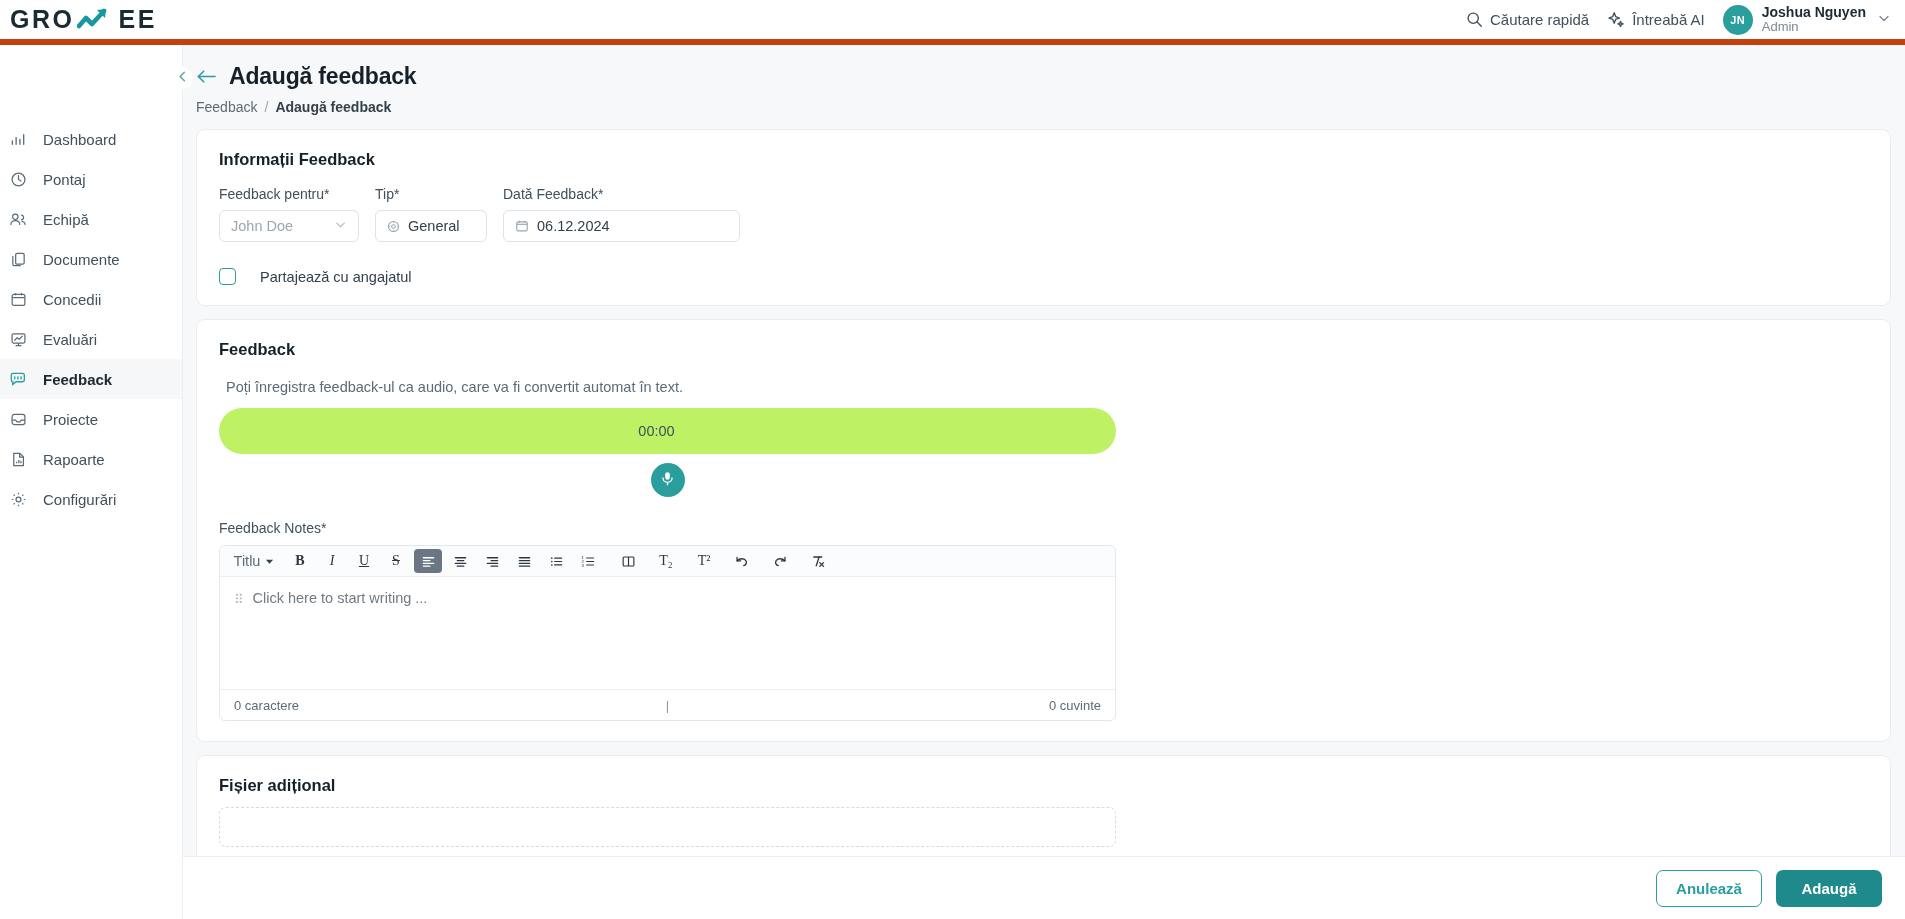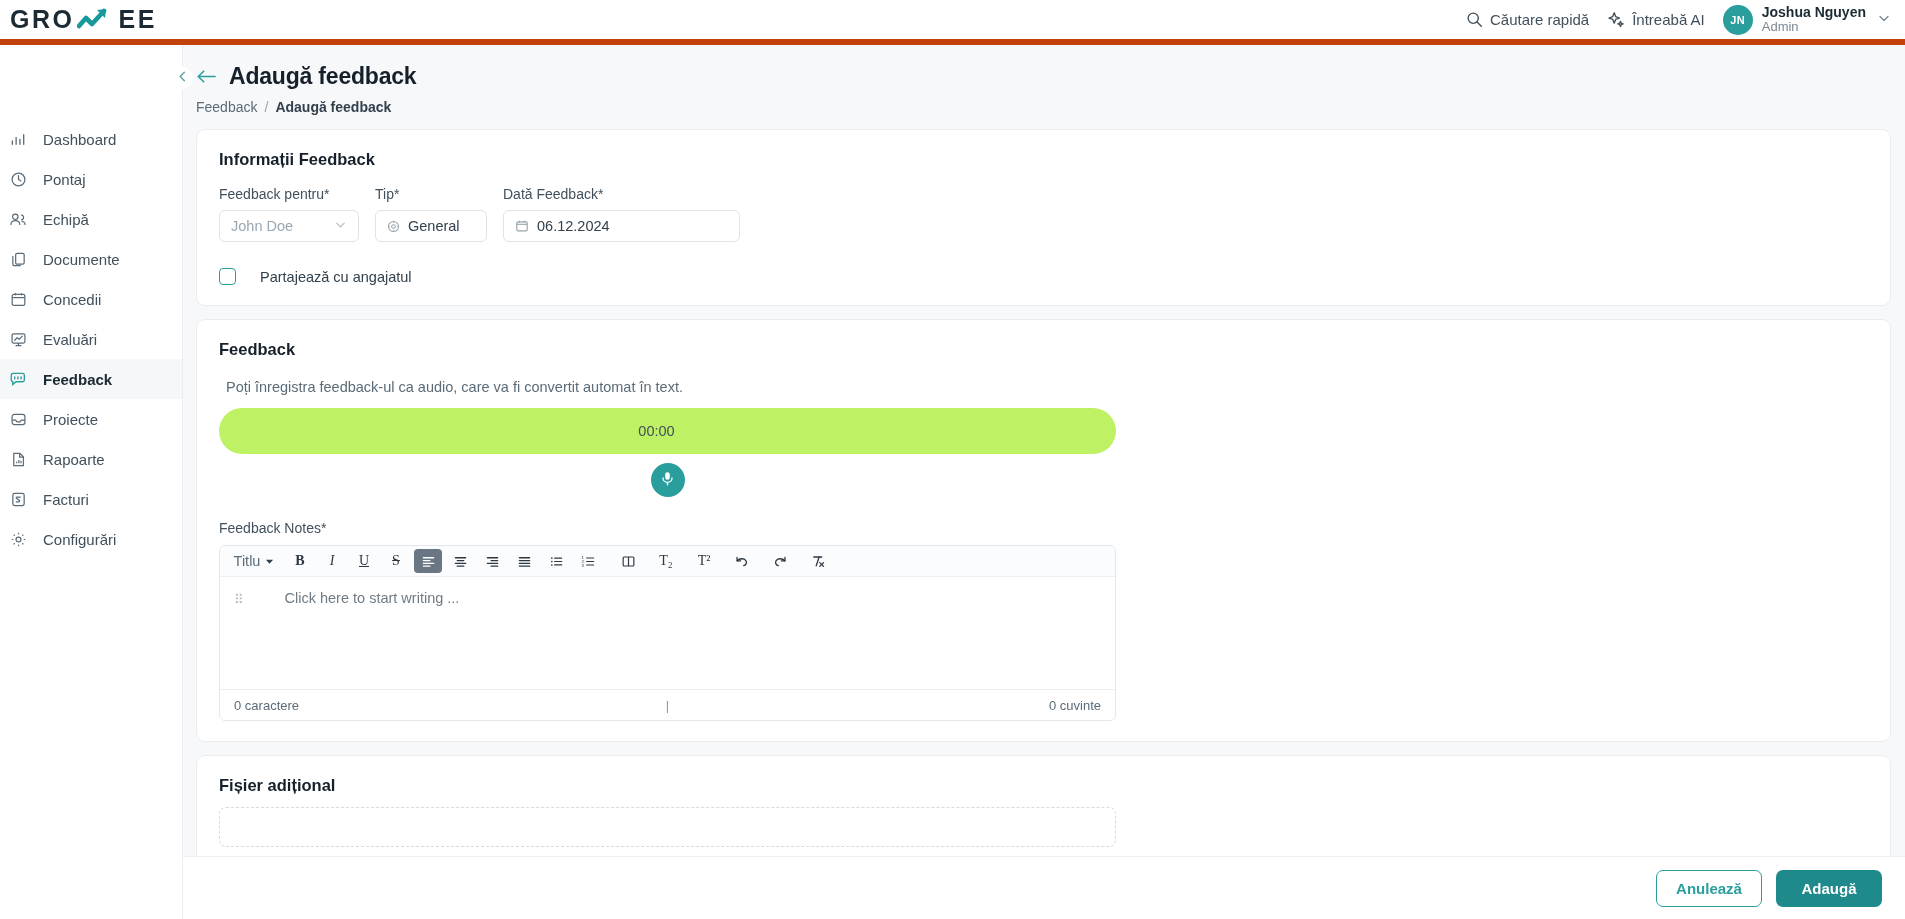--- a/index.html
+++ b/index.html
@@ -127,21 +127,21 @@
   }
   .tb-btn {
     min-width: 28px; height: 24px; border-radius: 4px; margin: 0 2px;
     display: flex; align-items: center; justify-content: center;
     color: #2c3742; font-size: 14px; cursor: pointer; padding: 0 4px;
   }
   .tb-btn.active { background: #6b7684; color: #ffffff; }
   .tb-btn.heading { font-size: 14.5px; color: #5b6b77; gap: 5px; min-width: 56px; }
   .ed-body { height: 112px; background: #ffffff; padding: 13px 0 0 14px; display: flex; gap: 8px; }
   .grip { color: #b3bcc4; font-size: 13px; line-height: 1; letter-spacing: 1px; padding-top: 3px; }
-  .ed-ph { font-size: 14.5px; color: #6f7b85; margin-left: 32px; }
+  .ed-ph { font-size: 14.5px; color: #6f7b85; }
   .ed-status {
     height: 31px; border-top: 1px solid #eceef1; display: flex; align-items: center;
     padding: 0 14px; font-size: 13px; color: #5b6b77; position: relative;
   }
   .ed-status .mid { position: absolute; left: 50%; transform: translateX(-50%); color: #8c98a2; }
   .ed-status .right { margin-left: auto; }
 
   .dropzone {
     width: 897px; margin-top: 12px; height: 40px;
     border: 1.6px dashed #d6dbe0; border-radius: 7px; background: #ffffff;
@@ -319,29 +319,20 @@
           <path d="M4 2.4 L10.4 2.4 L14.2 6.2 L14.2 15.6 L4 15.6 Z"></path>
           <path d="M10.2 2.6 L10.2 6.4 L14 6.4"></path>
           <path d="M7 13 L7 11.4"></path>
             <path d="M9.4 13 L9.4 9.6"></path>
             <path d="M11.6 13 L11.6 10.6"></path>
         </svg>
       </span>
       <span>Rapoarte</span>
     </div>
 
-    <div class="nav-item">
-      <span class="nav-ico">
-        <svg width="17" height="17" viewBox="0 0 18 18" fill="none" stroke="currentColor" stroke-width="1.3">
-          <rect x="3" y="2.6" width="12" height="12.8" rx="1.8"></rect>
-          <path d="M10.8 6.6 L7.4 6.6 C6.6 6.6 6.2 7.2 6.8 7.8 L10 10 C10.6 10.6 10.2 11.4 9.4 11.4 L6.6 11.4" stroke-linecap="round"></path>
-        </svg>
-      </span>
-      <span>Facturi</span>
-    </div>
 
     <div class="nav-item">
       <span class="nav-ico">
         <svg width="17" height="17" viewBox="0 0 18 18" fill="none" stroke="currentColor" stroke-width="1.3">
           <circle cx="9" cy="9" r="2.6"></circle>
           <path d="M9 1.8 L9 3.4 M9 14.6 L9 16.2 M1.8 9 L3.4 9 M14.6 9 L16.2 9 M3.9 3.9 L5 5 M13 13 L14.1 14.1 M14.1 3.9 L13 5 M5 13 L3.9 14.1"></path>
         </svg>
       </span>
       <span>Configurări</span>
     </div>

